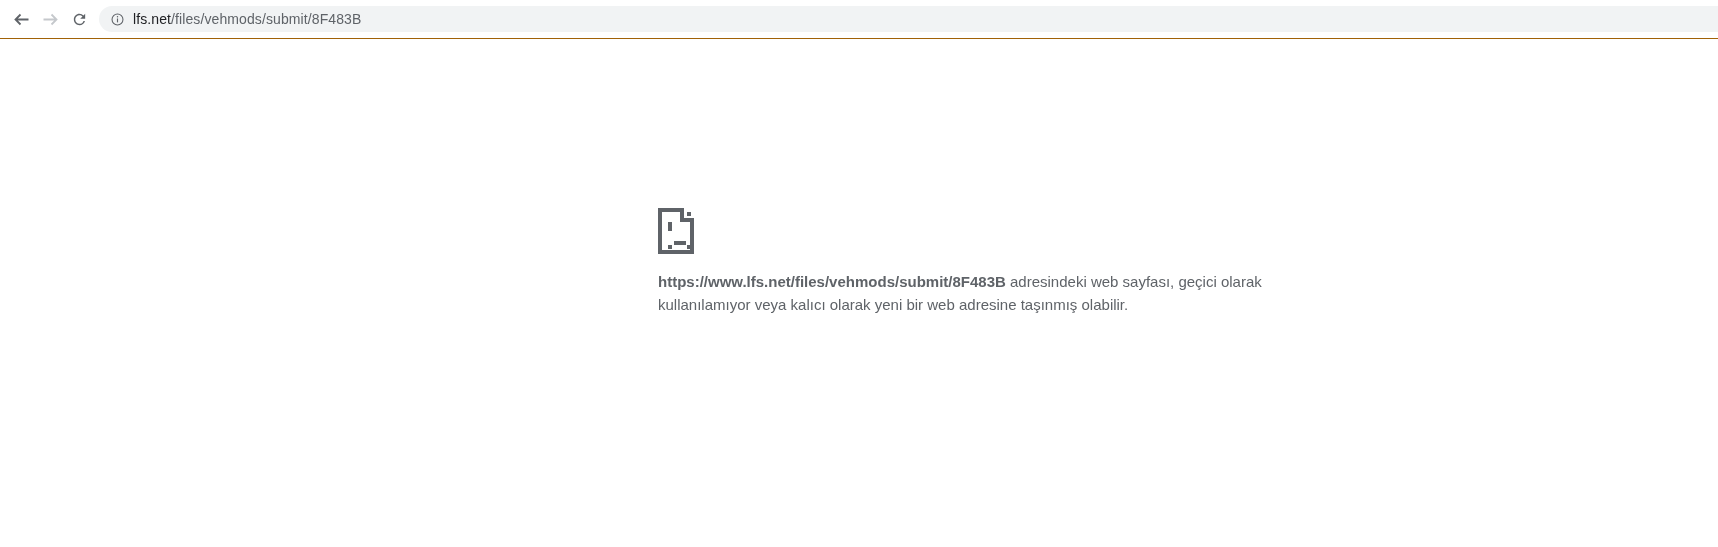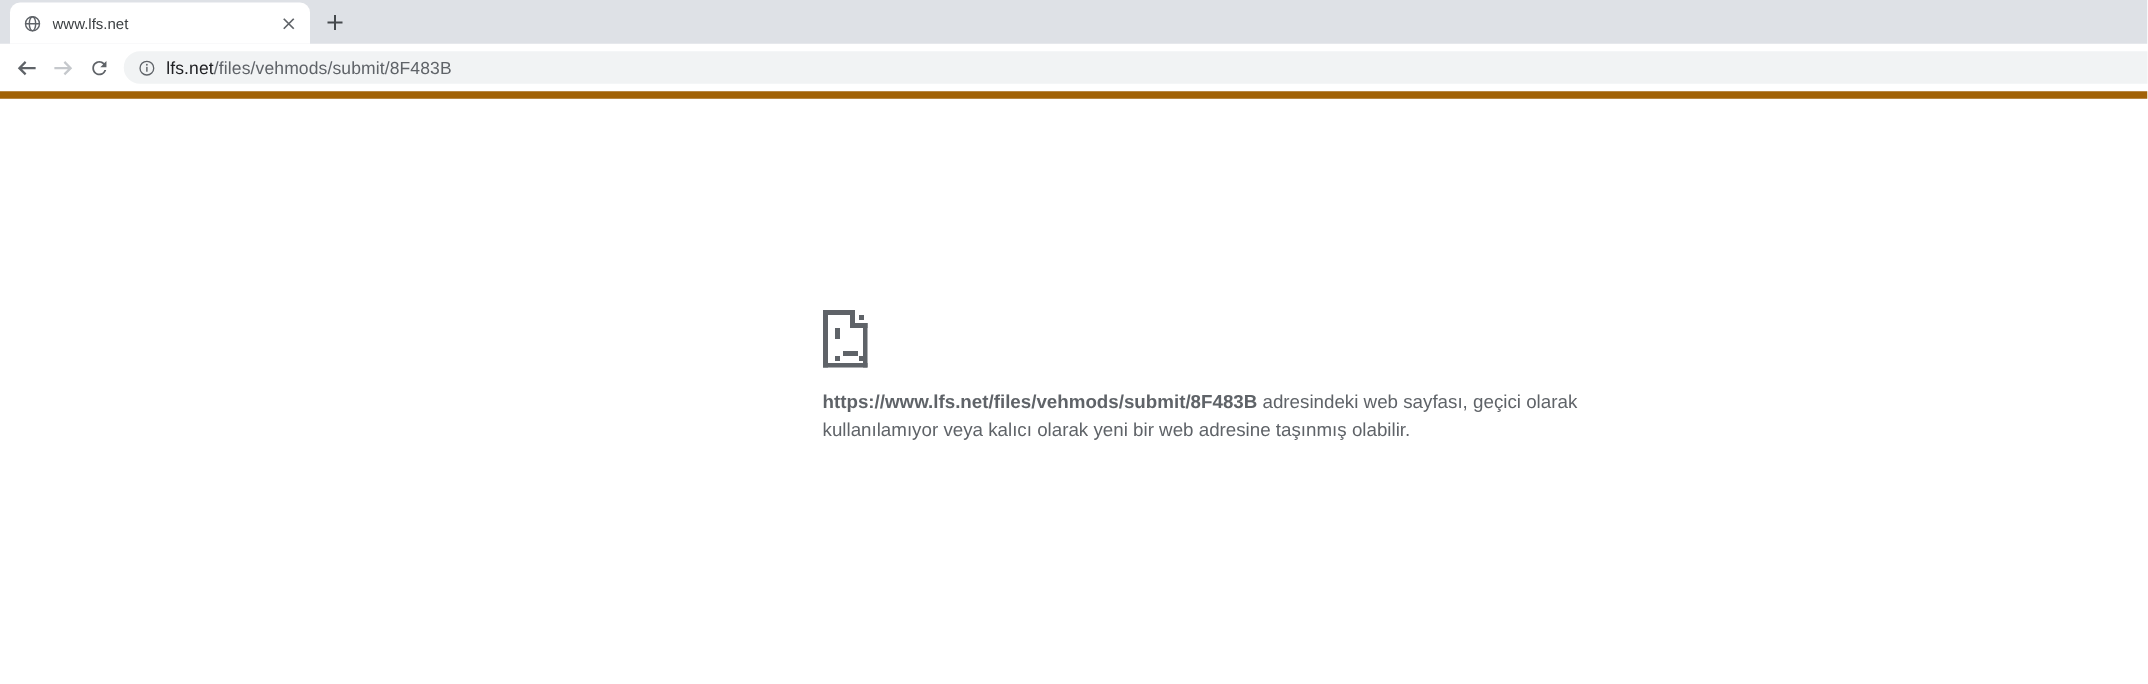--- a/index.html
+++ b/index.html
@@ -41,21 +41,21 @@
     position: absolute;
     left: 256px; top: 6px;
     width: 24px; height: 24px;
     display: flex; align-items: center; justify-content: center;
     border-radius: 50%; cursor: pointer;
   }
   
   .toolbar {
     height: 38px;
     background: #ffffff;
-    border-bottom: 6px solid #a16207;
+    border-bottom: 1px solid #a16207;
     display: flex; align-items: center;
     padding-left: 12px;
   }
   .nav-btn {
     width: 18px; height: 18px;
     margin-right: 11px;
     display: flex; align-items: center; justify-content: center;
     background: none; border: none; padding: 0; cursor: pointer;
   }
   .omnibox {
@@ -100,42 +100,20 @@
     margin-top: 20px;
     font-size: 13px;
     color: #80868b;
   }
 </style>
 </head>
 <body>
 
 <div>
 
-  <div class="tabbar">
-    <div class="tab">
-      <span class="favicon">
-        <svg width="14" height="14" viewBox="0 0 16 16" fill="none" stroke="#5f6368" stroke-width="1.3">
-          <circle cx="8" cy="8" r="6.4"></circle>
-          <ellipse cx="8" cy="8" rx="2.9" ry="6.4"></ellipse>
-          <path d="M1.6 8h12.8"></path>
-        </svg>
-      </span>
-      <span class="tab-title">www.lfs.net</span>
-      <span class="tab-close">
-        <svg width="10" height="10" viewBox="0 0 10 10" stroke="#5f6368" stroke-width="1.4">
-          <path d="M1 1l8 8M9 1l-8 8"></path>
-        </svg>
-      </span>
-    </div>
-    <div class="newtab">
-      <svg width="14" height="14" viewBox="0 0 14 14" stroke="#45494d" stroke-width="1.6">
-        <path d="M7 1v12M1 7h12"></path>
-      </svg>
-    </div>
-  </div>
 
   <div class="toolbar">
     <button class="nav-btn">
       <svg width="17" height="17" viewBox="0 0 17 17" fill="none" stroke="#5f6368" stroke-width="1.8">
         <path d="M15.5 8.5H2.5M7.5 3.5l-5 5 5 5"></path>
       </svg>
     </button>
     <button class="nav-btn">
       <svg width="17" height="17" viewBox="0 0 17 17" fill="none" stroke="#c5c8cc" stroke-width="1.8">
         <path d="M1.5 8.5h13M9.5 3.5l5 5-5 5"></path>

